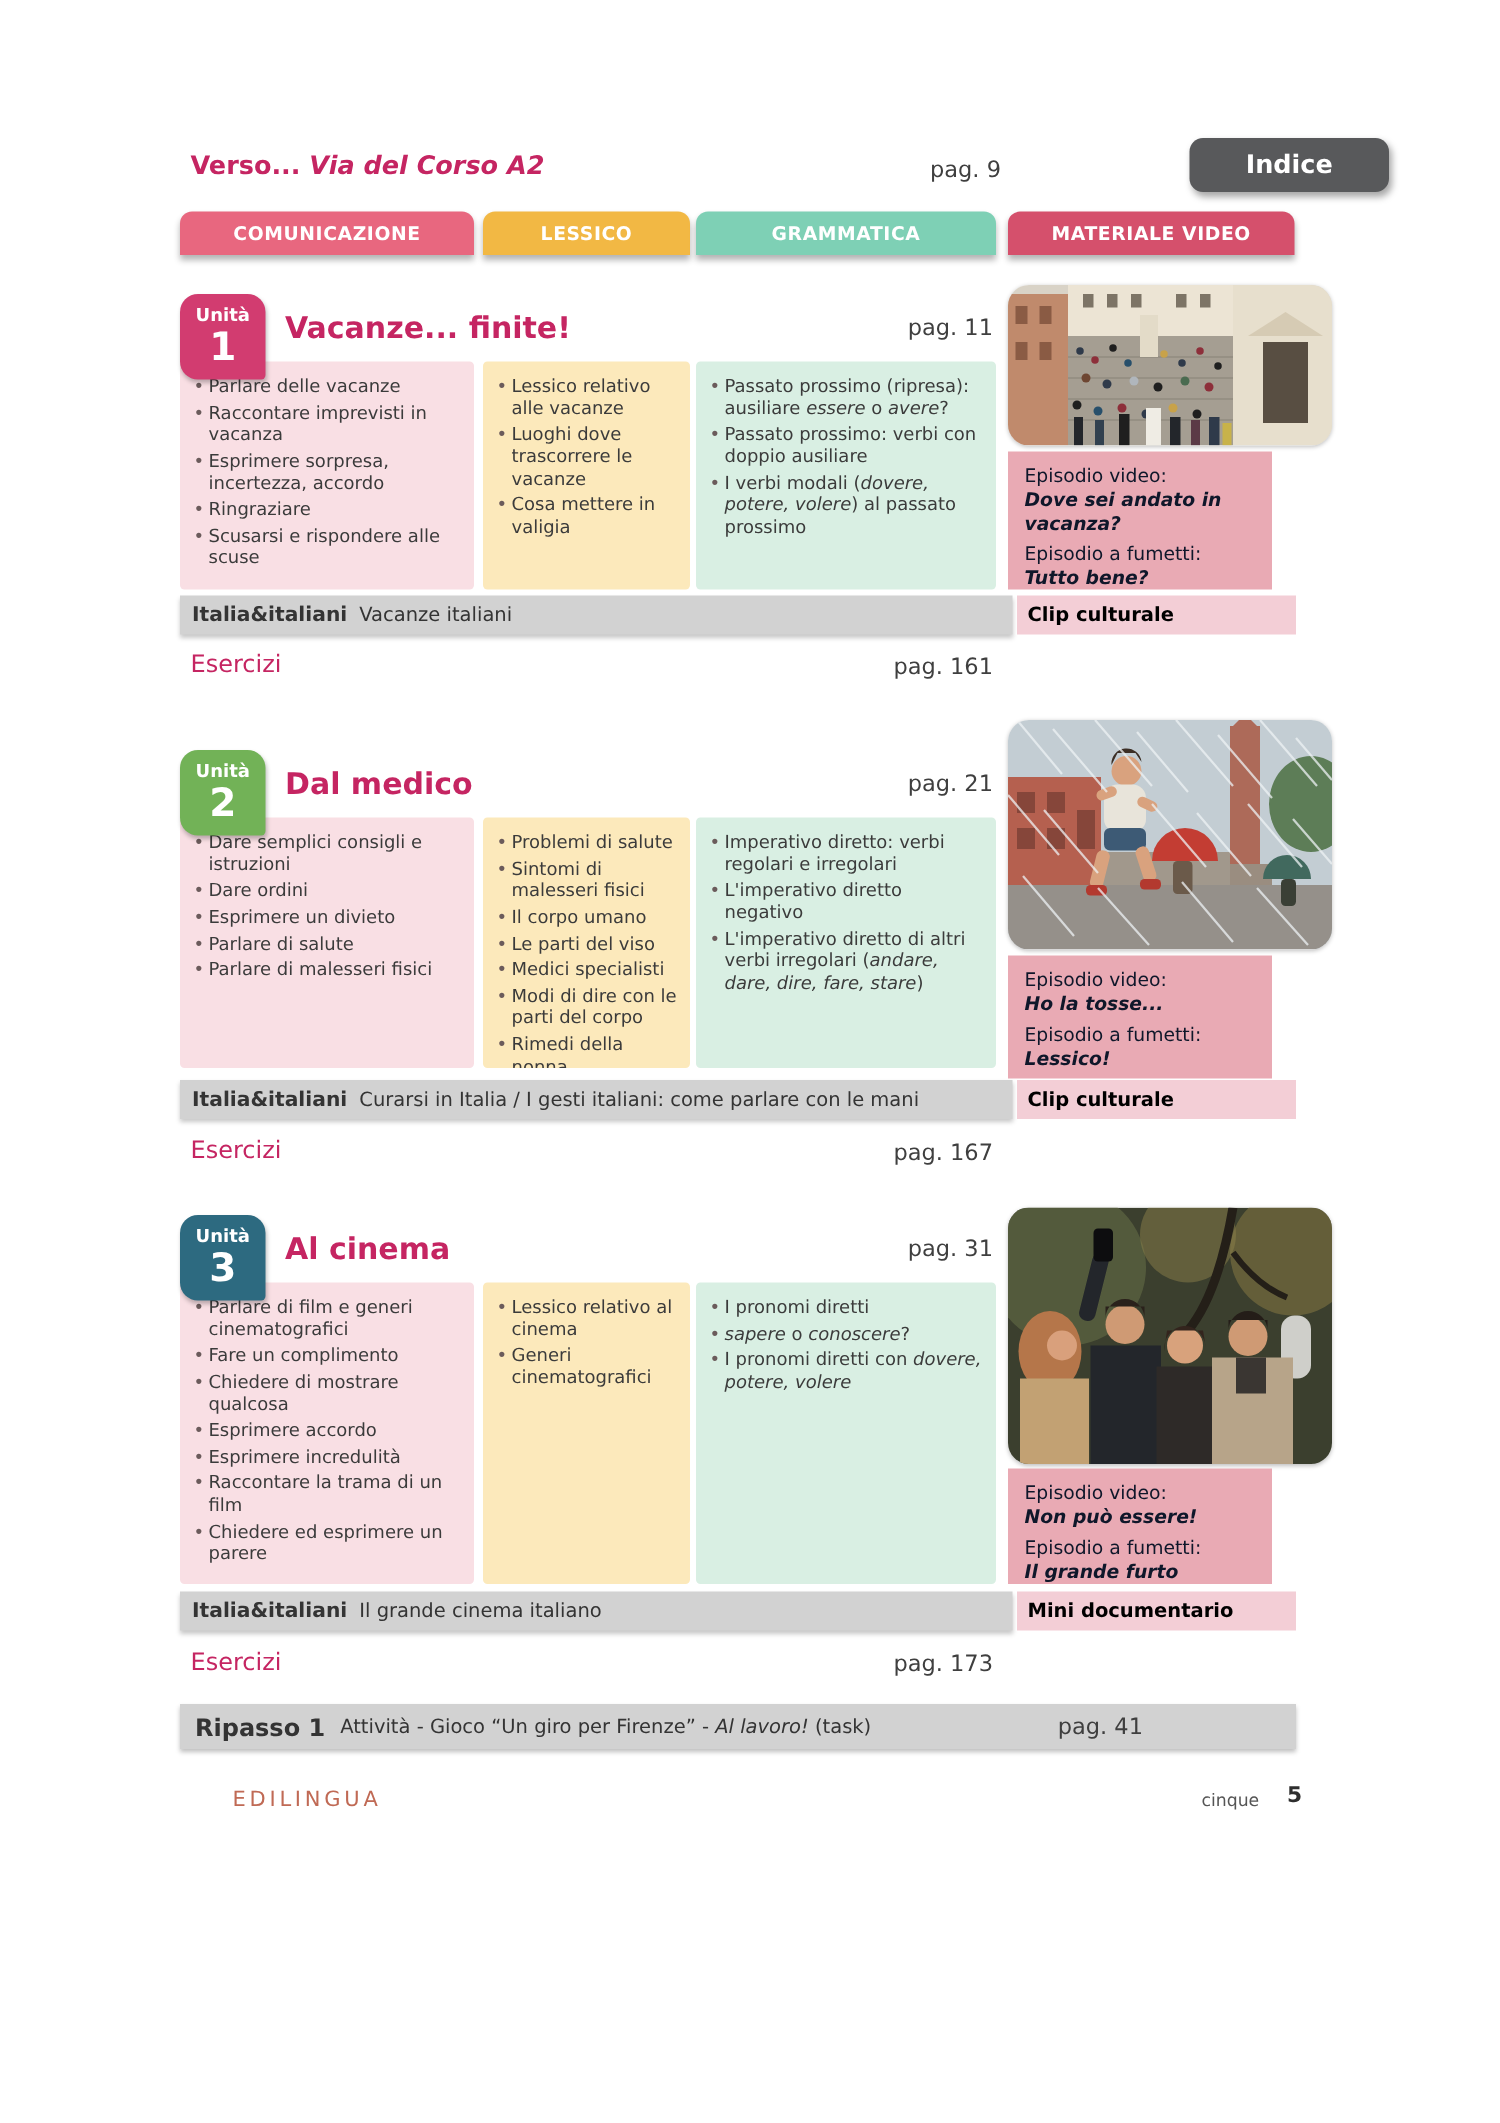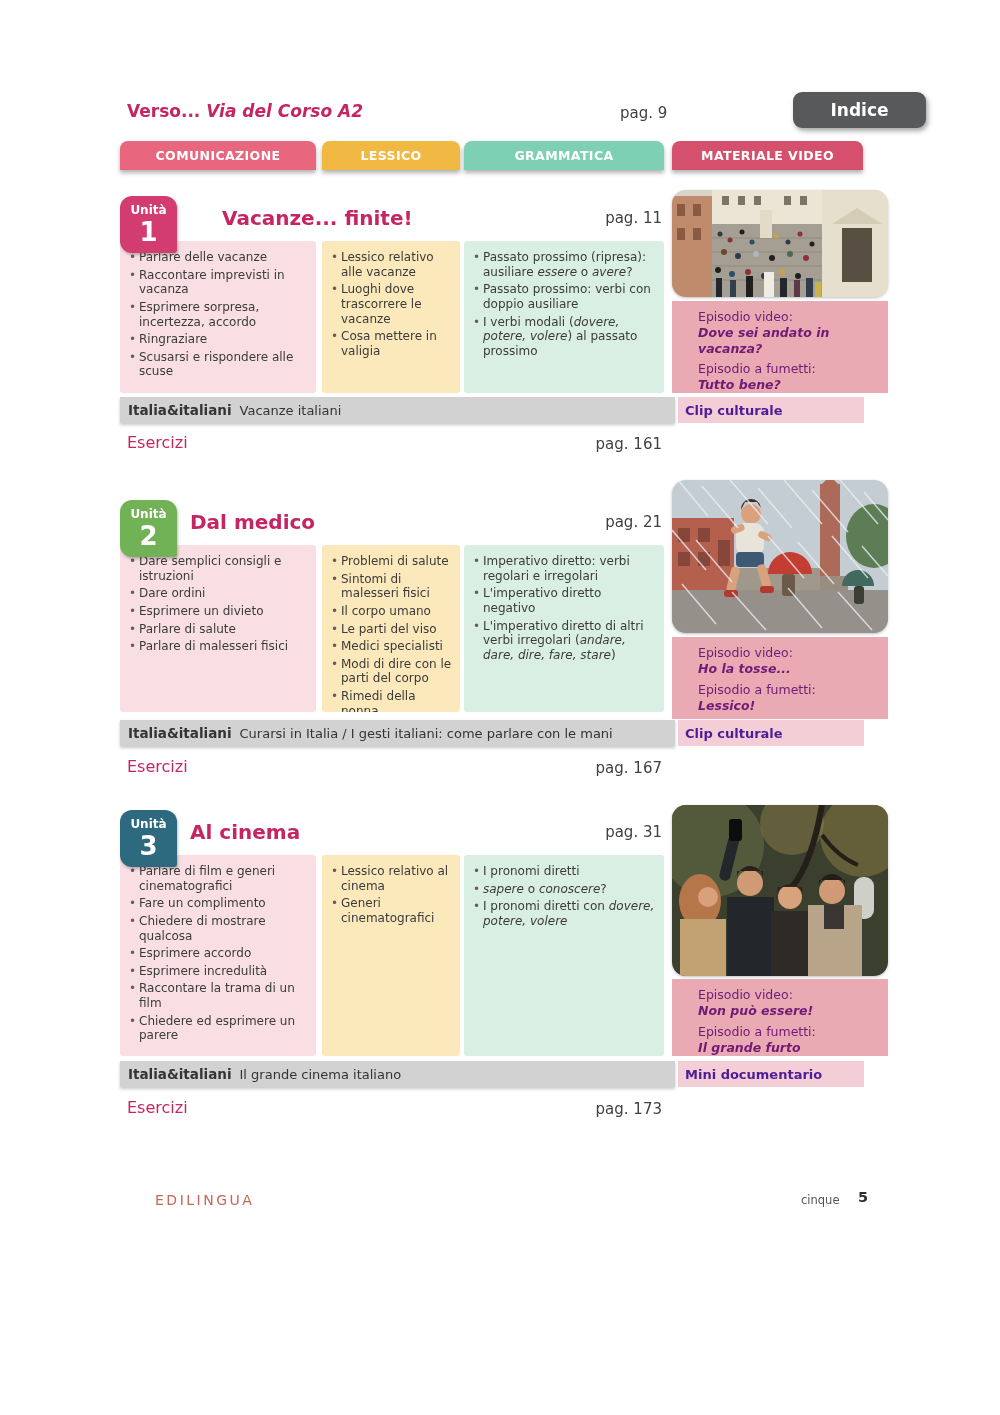--- a/index.html
+++ b/index.html
@@ -41,31 +41,31 @@
   .col-com { background:#f9dfe4; left:120px; width:196px; }
   .col-les { background:#fce9bb; left:322px; width:138px; }
   .col-gra { background:#d9efe3; left:464px; width:200px; }
   .u1 .col { top:241px; height:152px; }
   .u2 .col { top:545px; height:167px; }
   .u3 .col { top:855px; height:201px; }
 
   
   .photo { position:absolute; left:672px; width:216px; border-radius:14px; overflow:hidden; box-shadow:0 1px 3px rgba(0,0,0,.25); }
   .photo svg { display:block; width:100%; height:100%; }
-  .vpanel { position:absolute; left:672px; width:216px; background:#e9aab4; padding:8px 26px; font-size:12.5px; color:#701a75; line-height:1.22; }
+  .vpanel { position:absolute; left:672px; width:176px; background:#e9aab4; padding:8px 11px; font-size:12.5px; color:#0f172a; line-height:1.22; }
   .vpanel .row { margin-bottom:1px; }
   .vpanel .bold { font-weight:bold; margin-bottom:5px;font-style:italic; }
 
   
   .ibar { position:absolute; left:120px; width:555px; height:26px; background:#d2d2d2;
     display:flex; align-items:center; padding-left:8px; font-size:13px; color:#343434;
     box-shadow:0 2px 3px rgba(0,0,0,.22); }
   .ibar b { font-size:13.5px; margin-right:8px; white-space:nowrap; }
   .clip { position:absolute; left:678px; width:186px; height:26px; background:#f3ced6;
-    display:flex; align-items:center; padding-left:7px; font-weight:bold; font-size:13px; color:#4c1d95; }
+    display:flex; align-items:center; padding-left:7px; font-weight:bold; font-size:13px; color:#000000; }
 
   
   .eser { position:absolute; left:127px; font-size:16px; font-weight:normal; color:#c52562; }
 
   
   .ripasso { position:absolute; left:120px; top:1136px; width:744px; height:30px; background:#d2d2d2;
     display:flex; align-items:center; padding-left:10px; box-shadow:0 2px 3px rgba(0,0,0,.25); }
   .rip-label { font-weight:bold; font-size:16px; color:#343434; margin-right:10px; white-space:nowrap; }
   .rip-text { font-size:13px; color:#343434; }
   .rip-pag { position:absolute; left:497px; width:145px; text-align:right; }
@@ -90,21 +90,21 @@
   <div class="tab tab-1" style="background: rgb(232, 103, 127);">COMUNICAZIONE</div>
   <div class="tab tab-2" style="background: rgb(242, 184, 68);">LESSICO</div>
   <div class="tab tab-3" style="background: rgb(126, 208, 181);">GRAMMATICA</div>
   <div class="tab tab-4" style="background: rgb(213, 80, 108);">MATERIALE VIDEO</div>
 
   <div class="u1">
     <div class="badge" style="top: 196px; background: rgb(210, 60, 112);">
       <span class="u">Unità</span>
       <span class="n">1</span>
     </div>
-    <div class="unit-title" style="top:206px;margin-left:32px;">Vacanze... finite!</div>
+    <div class="unit-title" style="top:206px;">Vacanze... finite!</div>
     <div class="pag pag-right" style="top:209px;">pag. 11</div>
 
     <div class="col col-com">
         <ul>
           <li>Parlare delle vacanze</li>
           <li>Raccontare imprevisti in vacanza</li>
           <li>Esprimere sorpresa, incertezza, accordo</li>
           <li>Ringraziare</li>
           <li>Scusarsi e rispondere alle scuse</li>
         </ul>
@@ -361,18 +361,23 @@
     </div>
     <div class="ibar" style="top:1061px;">
       <b>Italia&amp;italiani</b>
       <span>Il grande cinema italiano</span>
     </div>
     <div class="clip" style="top:1061px;">Mini documentario</div>
     <div class="eser" style="top:1098px;">Esercizi</div>
     <div class="pag pag-right" style="top:1100px;">pag. 173</div>
   </div>
 
+  <div class="ripasso">
+    <span class="rip-label">Ripasso 1</span>
+    <span class="rip-text">Attività - Gioco “Un giro per Firenze” - <i>Al lavoro!</i> (task)</span>
+    <span class="pag rip-pag">pag. 41</span>
+  </div>
 
   <div class="logo">EDILINGUA</div>
   <div class="cinque">cinque</div>
   <div class="pagenum">5</div>
 
 </div>
 
 </body></html>

